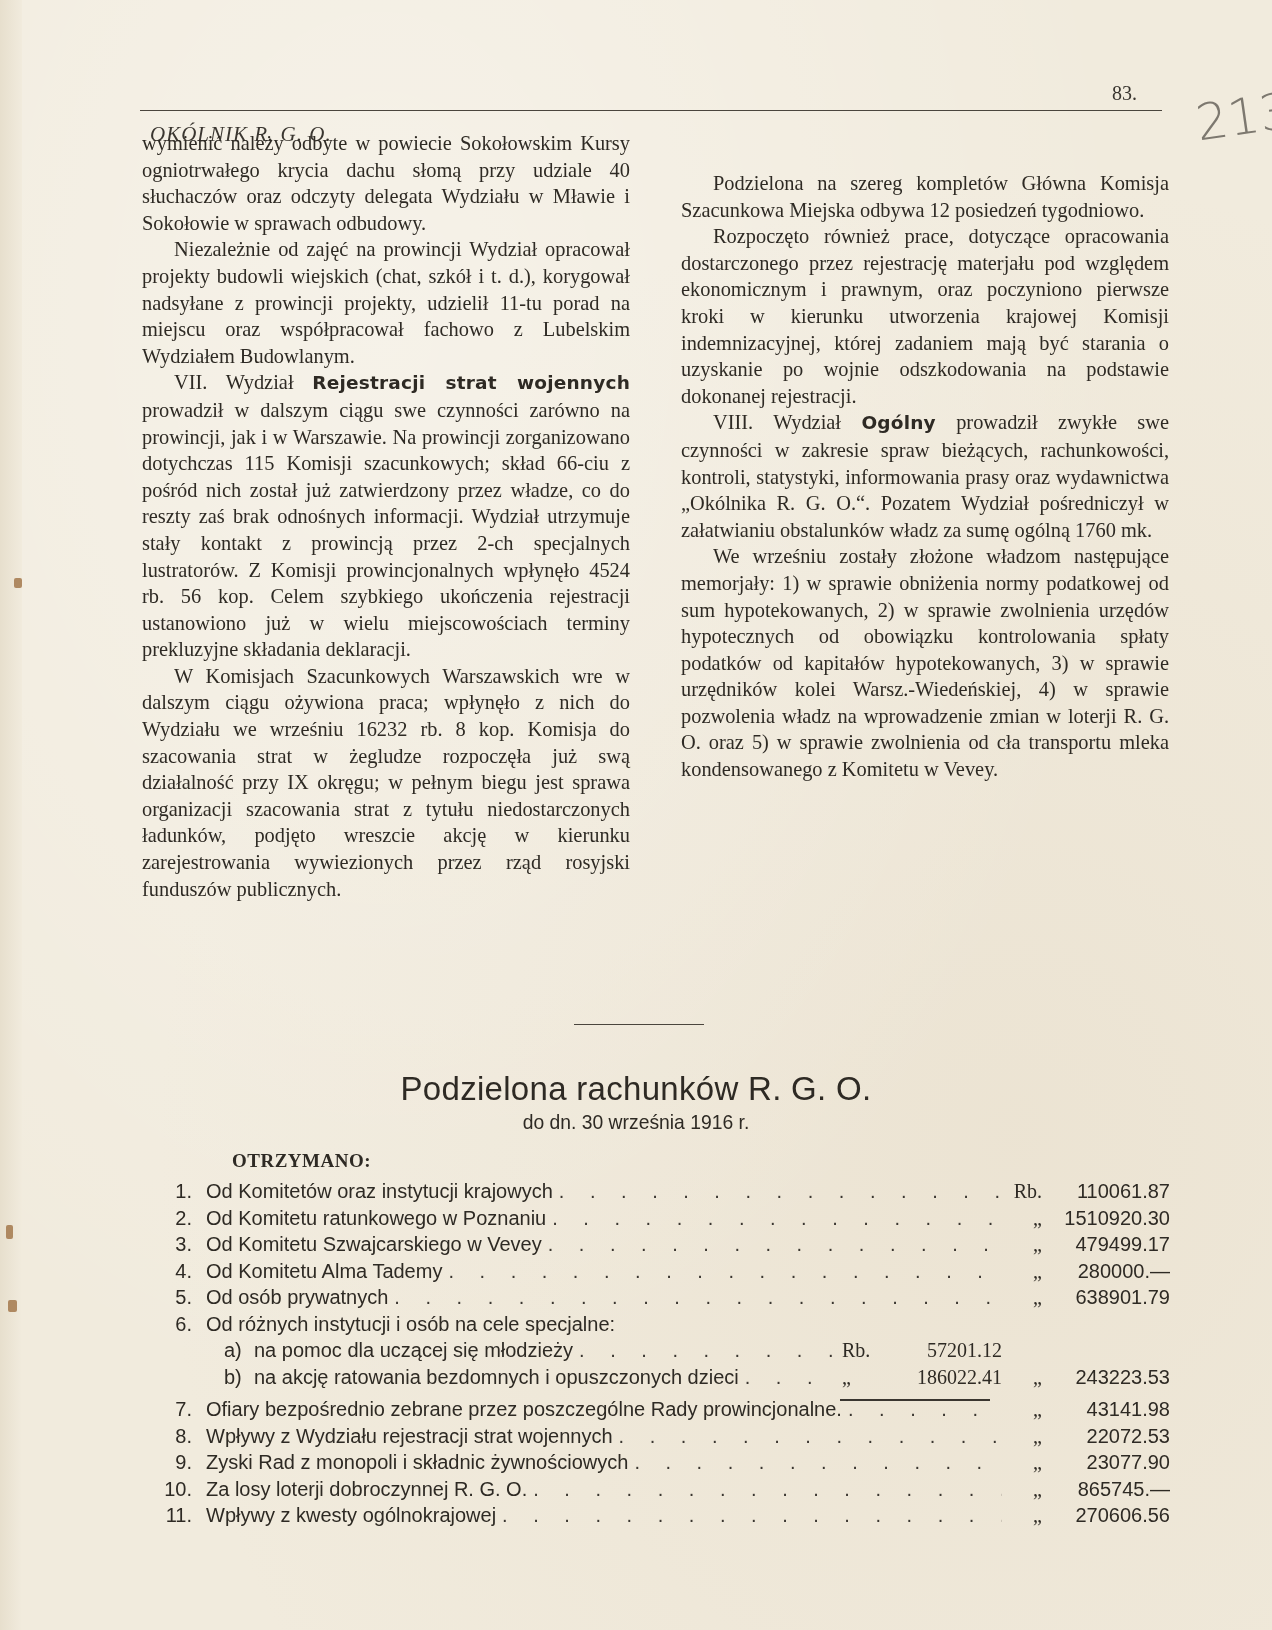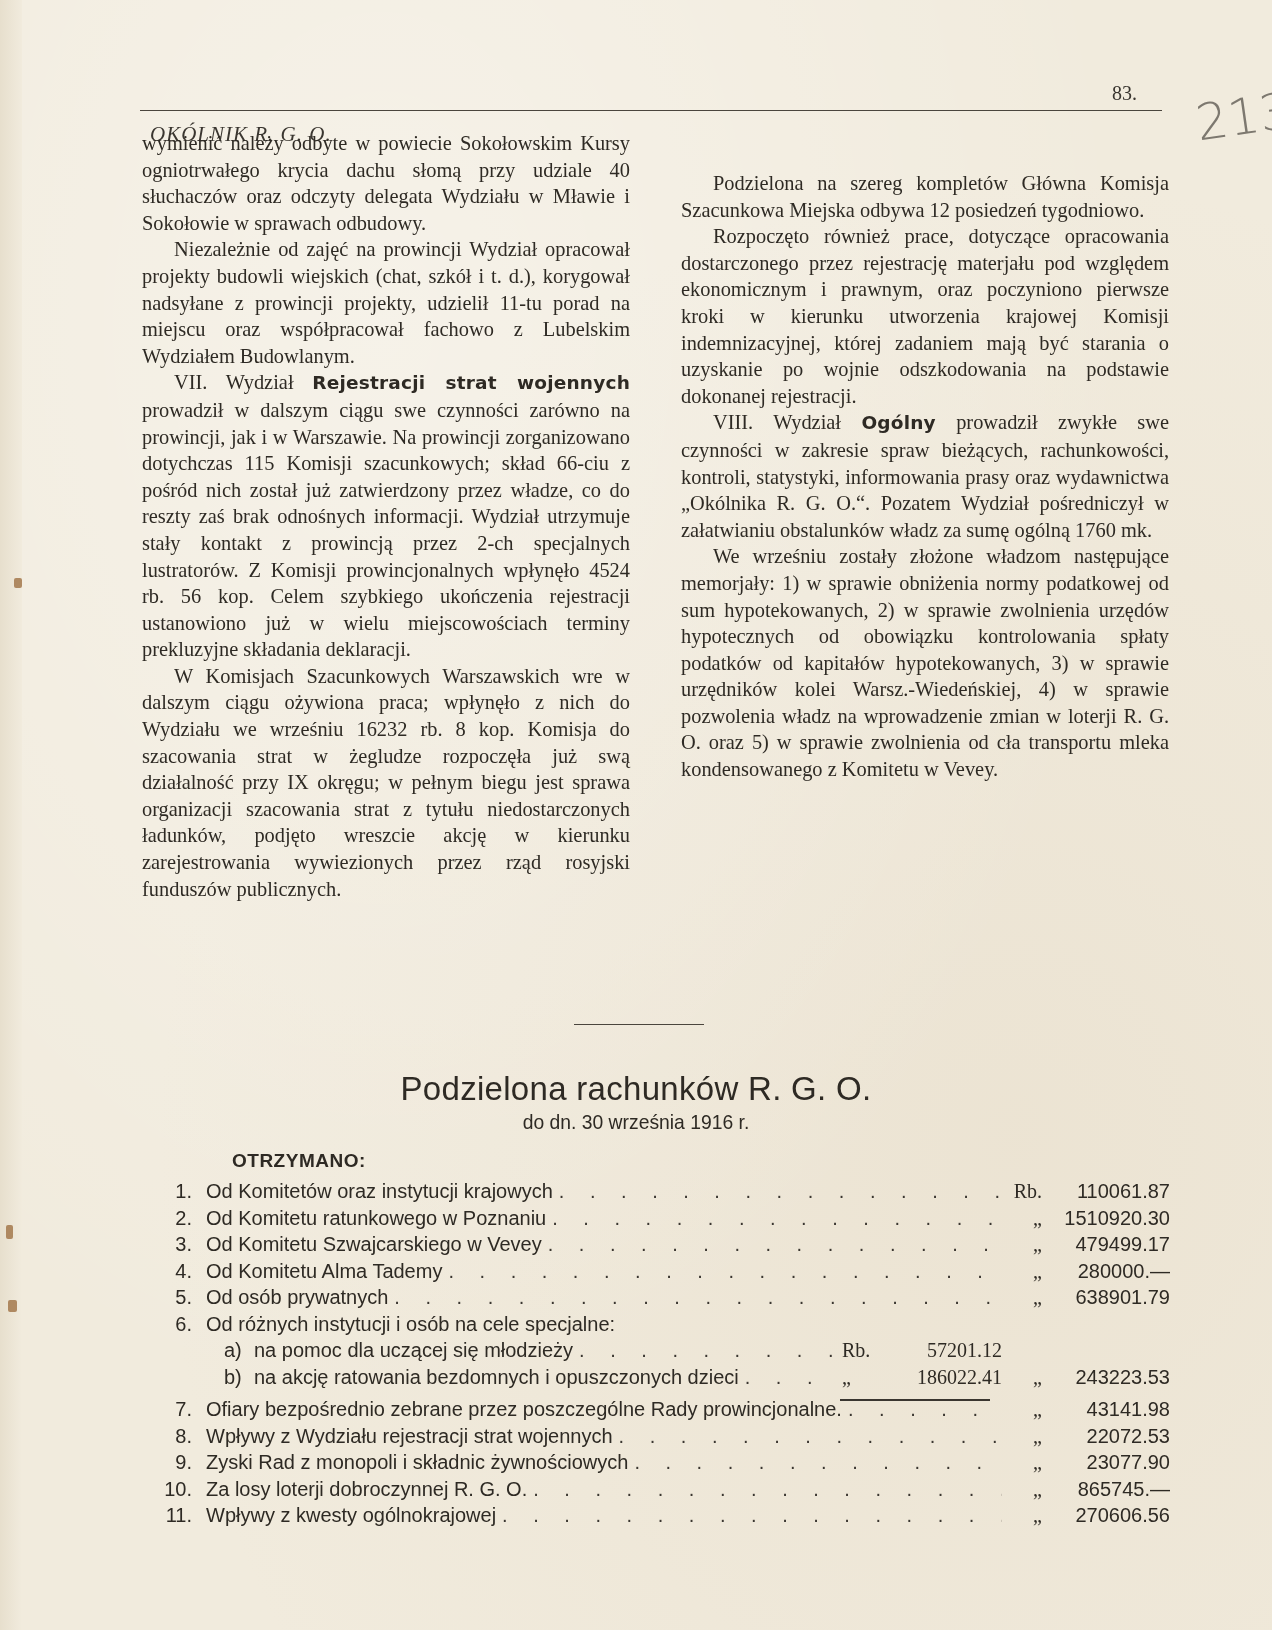--- a/index.html
+++ b/index.html
@@ -63,21 +63,21 @@
       font-family: "Liberation Sans", sans-serif; font-size: 33px; color: #2e2a24;
       letter-spacing: 0.3px;
     }
     .table-subtitle {
       position: absolute; left: 0; width: 1272px; top: 1110px; text-align: center;
       font-family: "Liberation Sans", sans-serif; font-size: 21px; color: #2e2a24;
       transform: scaleX(0.92);
     }
     .received-heading {
       position: absolute; left: 232px; top: 1150px;
-      font-family: Liberation Sans, sans-serif; font-weight: bold; font-size: 19px;
+      font-family: Liberation Serif, serif; font-weight: bold; font-size: 19px;
       letter-spacing: 0.5px;
     }
 
     .acct {
       position: absolute; left: 150px; top: 1178px; width: 1020px;
       font-family: "Liberation Sans", sans-serif; font-size: 20px;
     }
     .row {
       position: relative; height: 26.5px; line-height: 26.5px;
       display: flex; align-items: baseline;

